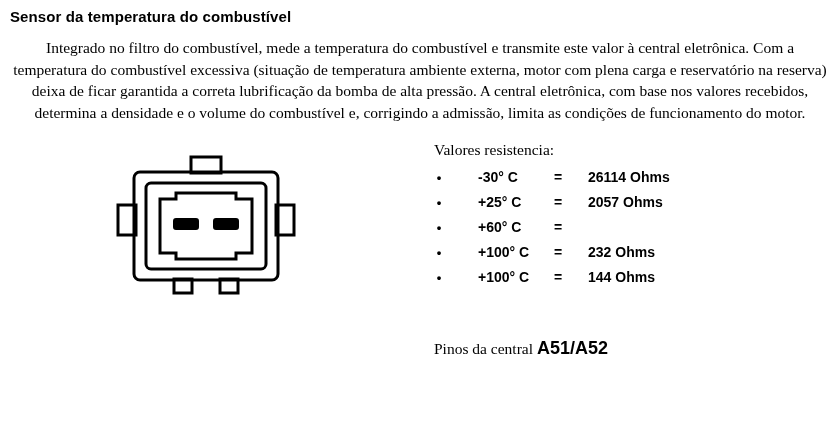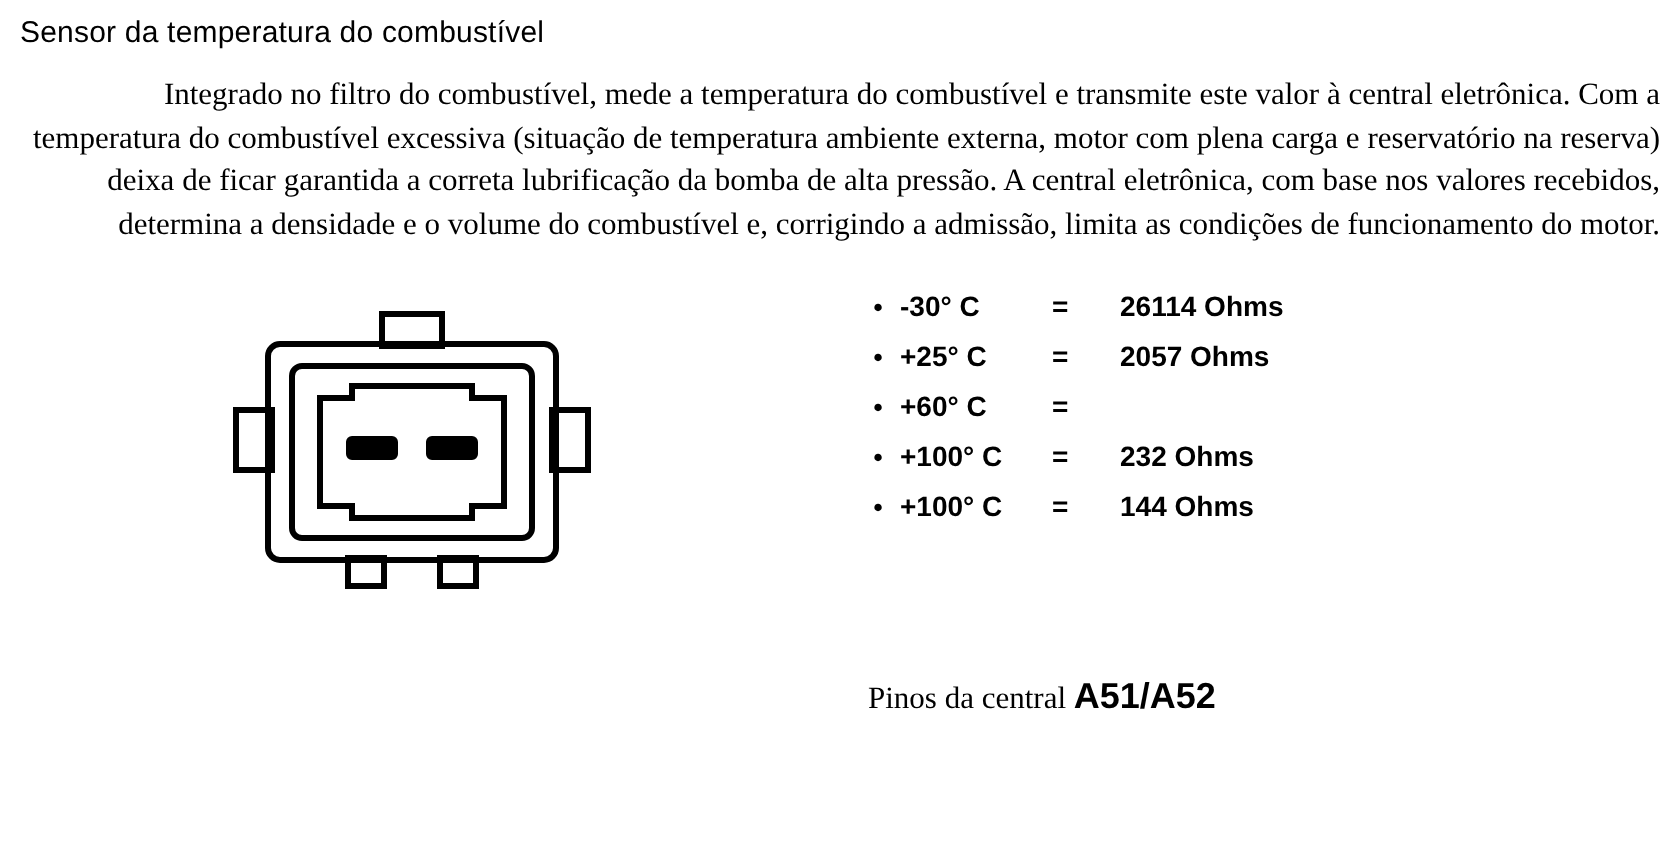--- a/index.html
+++ b/index.html
@@ -18,31 +18,31 @@
   .page {
     position: relative;
     width: 838px;
     height: 431px;
     box-sizing: border-box;
     padding: 6px 12px 0 8px;
   }
   .title {
     font-family: "Liberation Sans", sans-serif;
     font-size: 15px;
-    font-weight: normal;
+    font-weight: bold;
     letter-spacing: 0.1px;
     margin: 2px 0 12px 2px;
   }
   .body-text {
     font-family: "Liberation Serif", serif;
     font-size: 15.5px;
     line-height: 21.5px;
     margin: 0 0 0 2px;
     width: 820px;
-    text-align: right;
+    text-align: center;
   }
   .lower {
     position: relative;
     margin-top: 18px;
     height: 230px;
   }
 
   
   .connector {
     position: absolute;
@@ -87,20 +87,21 @@
     flex: none;
     text-align: center;
     font-size: 13px;
     font-weight: bold;
     line-height: 24px;
   }
   .temp {
     width: 76px;
     flex: none;
     white-space: nowrap;
+    margin-left: 28px;
   }
   .eq {
     width: 34px;
     flex: none;
     text-align: left;
   }
   .ohms {
     flex: none;
     white-space: nowrap;
   }
@@ -152,20 +153,21 @@
         </g>
         <g fill="#000000" stroke="#000000" stroke-width="2">
 
           <rect x="58" y="64" width="24" height="10" rx="2" ry="2"></rect>
           <rect x="98" y="64" width="24" height="10" rx="2" ry="2"></rect>
         </g>
       </svg>
     </div>
 
     <div class="values">
+      <div class="values-heading">Valores resistencia:</div>
       <ul class="value-list">
         <li>
           <span class="bullet">•</span>
           <span class="temp">-30° C</span>
           <span class="eq">=</span>
           <span class="ohms">26114 Ohms</span>
         </li>
         <li>
           <span class="bullet">•</span>
           <span class="temp">+25° C</span>

